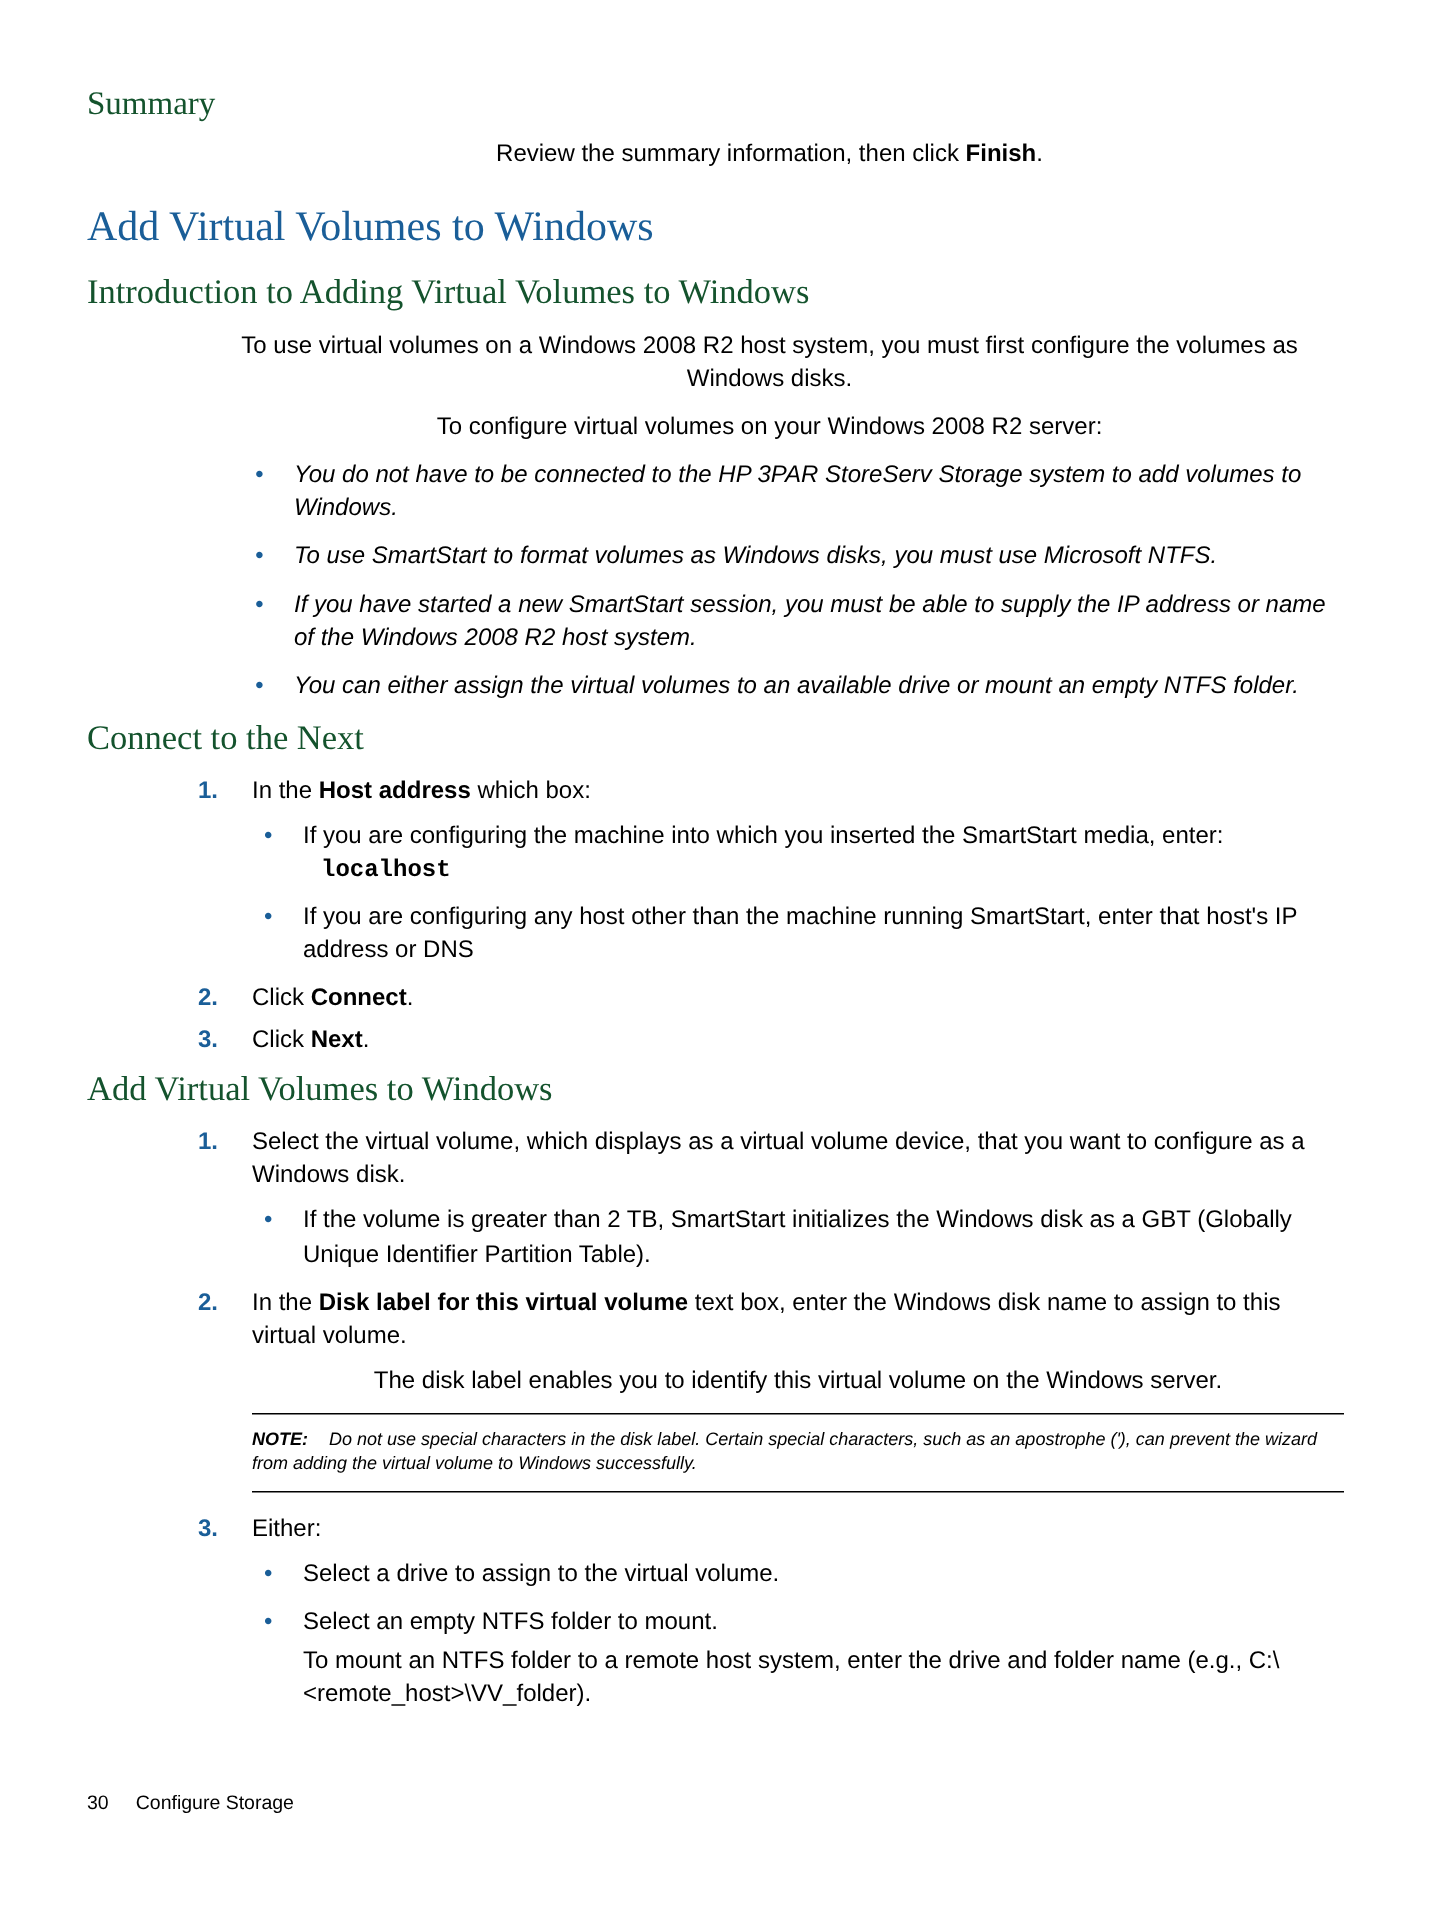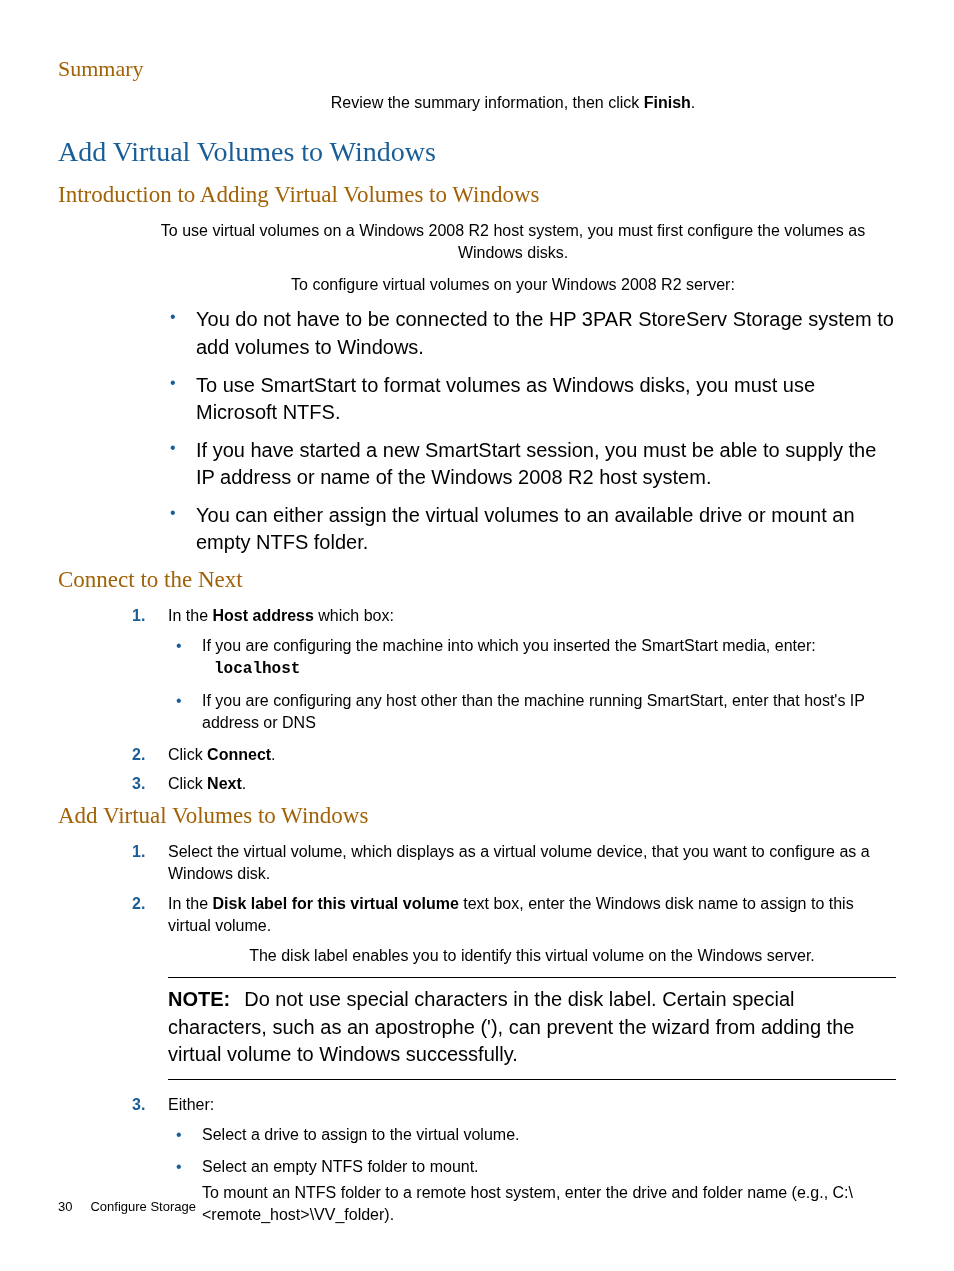--- a/index.html
+++ b/index.html
@@ -1,33 +1,33 @@
 <!DOCTYPE html>
 <html><head>
 <meta charset="utf-8">
 <style>
   * { box-sizing: border-box; margin: 0; padding: 0; }
   html, body { width: 954px; background: #fff; font-family: Arial, Helvetica, sans-serif; color: #000; }
   .page { padding: 56px 58px 40px 58px; position: relative; min-height: 1271px; }
-  .h3 { font-family: Georgia, 'Times New Roman', serif; font-weight: 400; color: #a16207; font-size: 22px; margin-bottom: 10px; }
+  .h3 { font-family: Georgia, 'Times New Roman', serif; font-weight: 400; color: #14532d; font-size: 22px; margin-bottom: 10px; }
   .h2 { font-family: Georgia, 'Times New Roman', serif; font-weight: 400; color: #1a5e98; font-size: 28px; margin-top: 22px; margin-bottom: 14px; }
   .h3.sub { margin-top: 8px; margin-bottom: 12px; font-size: 23px; }
   .body-block { margin-left: 72px; }
   p.body { font-size: 16px; line-height: 1.38; margin-bottom: 10px; text-align: center; }
   ul.bullets { list-style: none; margin-left: 34px; }
-  ul.bullets > li { position: relative; padding-left: 32px; font-size: 20px; line-height: 1.38; margin-bottom: 10px; }
+  ul.bullets > li { position: relative; padding-left: 32px; font-size: 16px; line-height: 1.38; margin-bottom: 10px; font-style: italic; }
   ul.bullets > li::before { content: "•"; position: absolute; left: 6px; top: 0; color: #1a5e98; font-size: 16px; }
   ol.numbered { list-style: none; margin-left: 0; counter-reset: item; }
   ol.numbered > li { position: relative; padding-left: 38px; font-size: 16px; line-height: 1.38; margin-bottom: 6px; counter-increment: item; }
   ol.numbered > li::before { content: counter(item) "."; position: absolute; left: 2px; top: 0; color: #1a5e98; font-weight: 700; font-size: 16px; }
   ol.numbered ul.sub-bullets { list-style: none; margin-top: 8px; margin-left: 0; }
   ol.numbered ul.sub-bullets > li { position: relative; padding-left: 34px; font-size: 16px; line-height: 1.38; margin-bottom: 10px; }
   ol.numbered ul.sub-bullets > li::before { content: "•"; position: absolute; left: 8px; top: 0; color: #1a5e98; font-size: 16px; }
   .mono { font-family: "Courier New", monospace; font-weight: 700; margin-left: 12px; }
-  .note-block { border-top: 1px solid #000; border-bottom: 1px solid #000; padding: 8px 0 10px 0; margin: 10px 0 14px 0; font-size: 20px; line-height: 1.38; }
+  .note-block { border-top: 1px solid #000; border-bottom: 1px solid #000; padding: 8px 0 10px 0; margin: 10px 0 14px 0; font-size: 12px; line-height: 1.38; font-style: italic; }
   .note-block .note-label { font-weight: 700; margin-right: 14px; }
   .after-note p { font-size: 16px; line-height: 1.38; margin-top: 4px; }
   .footer { position: absolute; bottom: 62px; left: 58px; font-size: 13px; }
   .footer .pn { margin-right: 18px; }
   strong { font-weight: 700; }
 </style>
 </head>
 <body>
 
 <div class="page">
@@ -74,20 +74,21 @@
       </li>
     </ol>
   </div>
 
   <div class="h3 sub">Add Virtual Volumes to Windows</div>
   <div class="body-block">
     <ol class="numbered">
       <li>
         <span>Select the virtual volume, which displays as a virtual volume device, that you want to configure as a Windows disk.</span>
         <ul class="sub-bullets">
+          <li>If the volume is greater than 2 TB, SmartStart initializes the Windows disk as a GBT (Globally Unique Identifier Partition Table).</li>
         </ul>
       </li>
       <li>
         <span>In the </span><strong>Disk label for this virtual volume</strong><span> text box, enter the Windows disk name to assign to this virtual volume.</span>
         <p class="body" style="margin-top:8px;">The disk label enables you to identify this virtual volume on the Windows server.</p>
         <div class="note-block">
           <span class="note-label">NOTE:</span><span>Do not use special characters in the disk label. Certain special characters, such as an apostrophe ('), can prevent the wizard from adding the virtual volume to Windows successfully.</span>
         </div>
       </li>
       <li>

